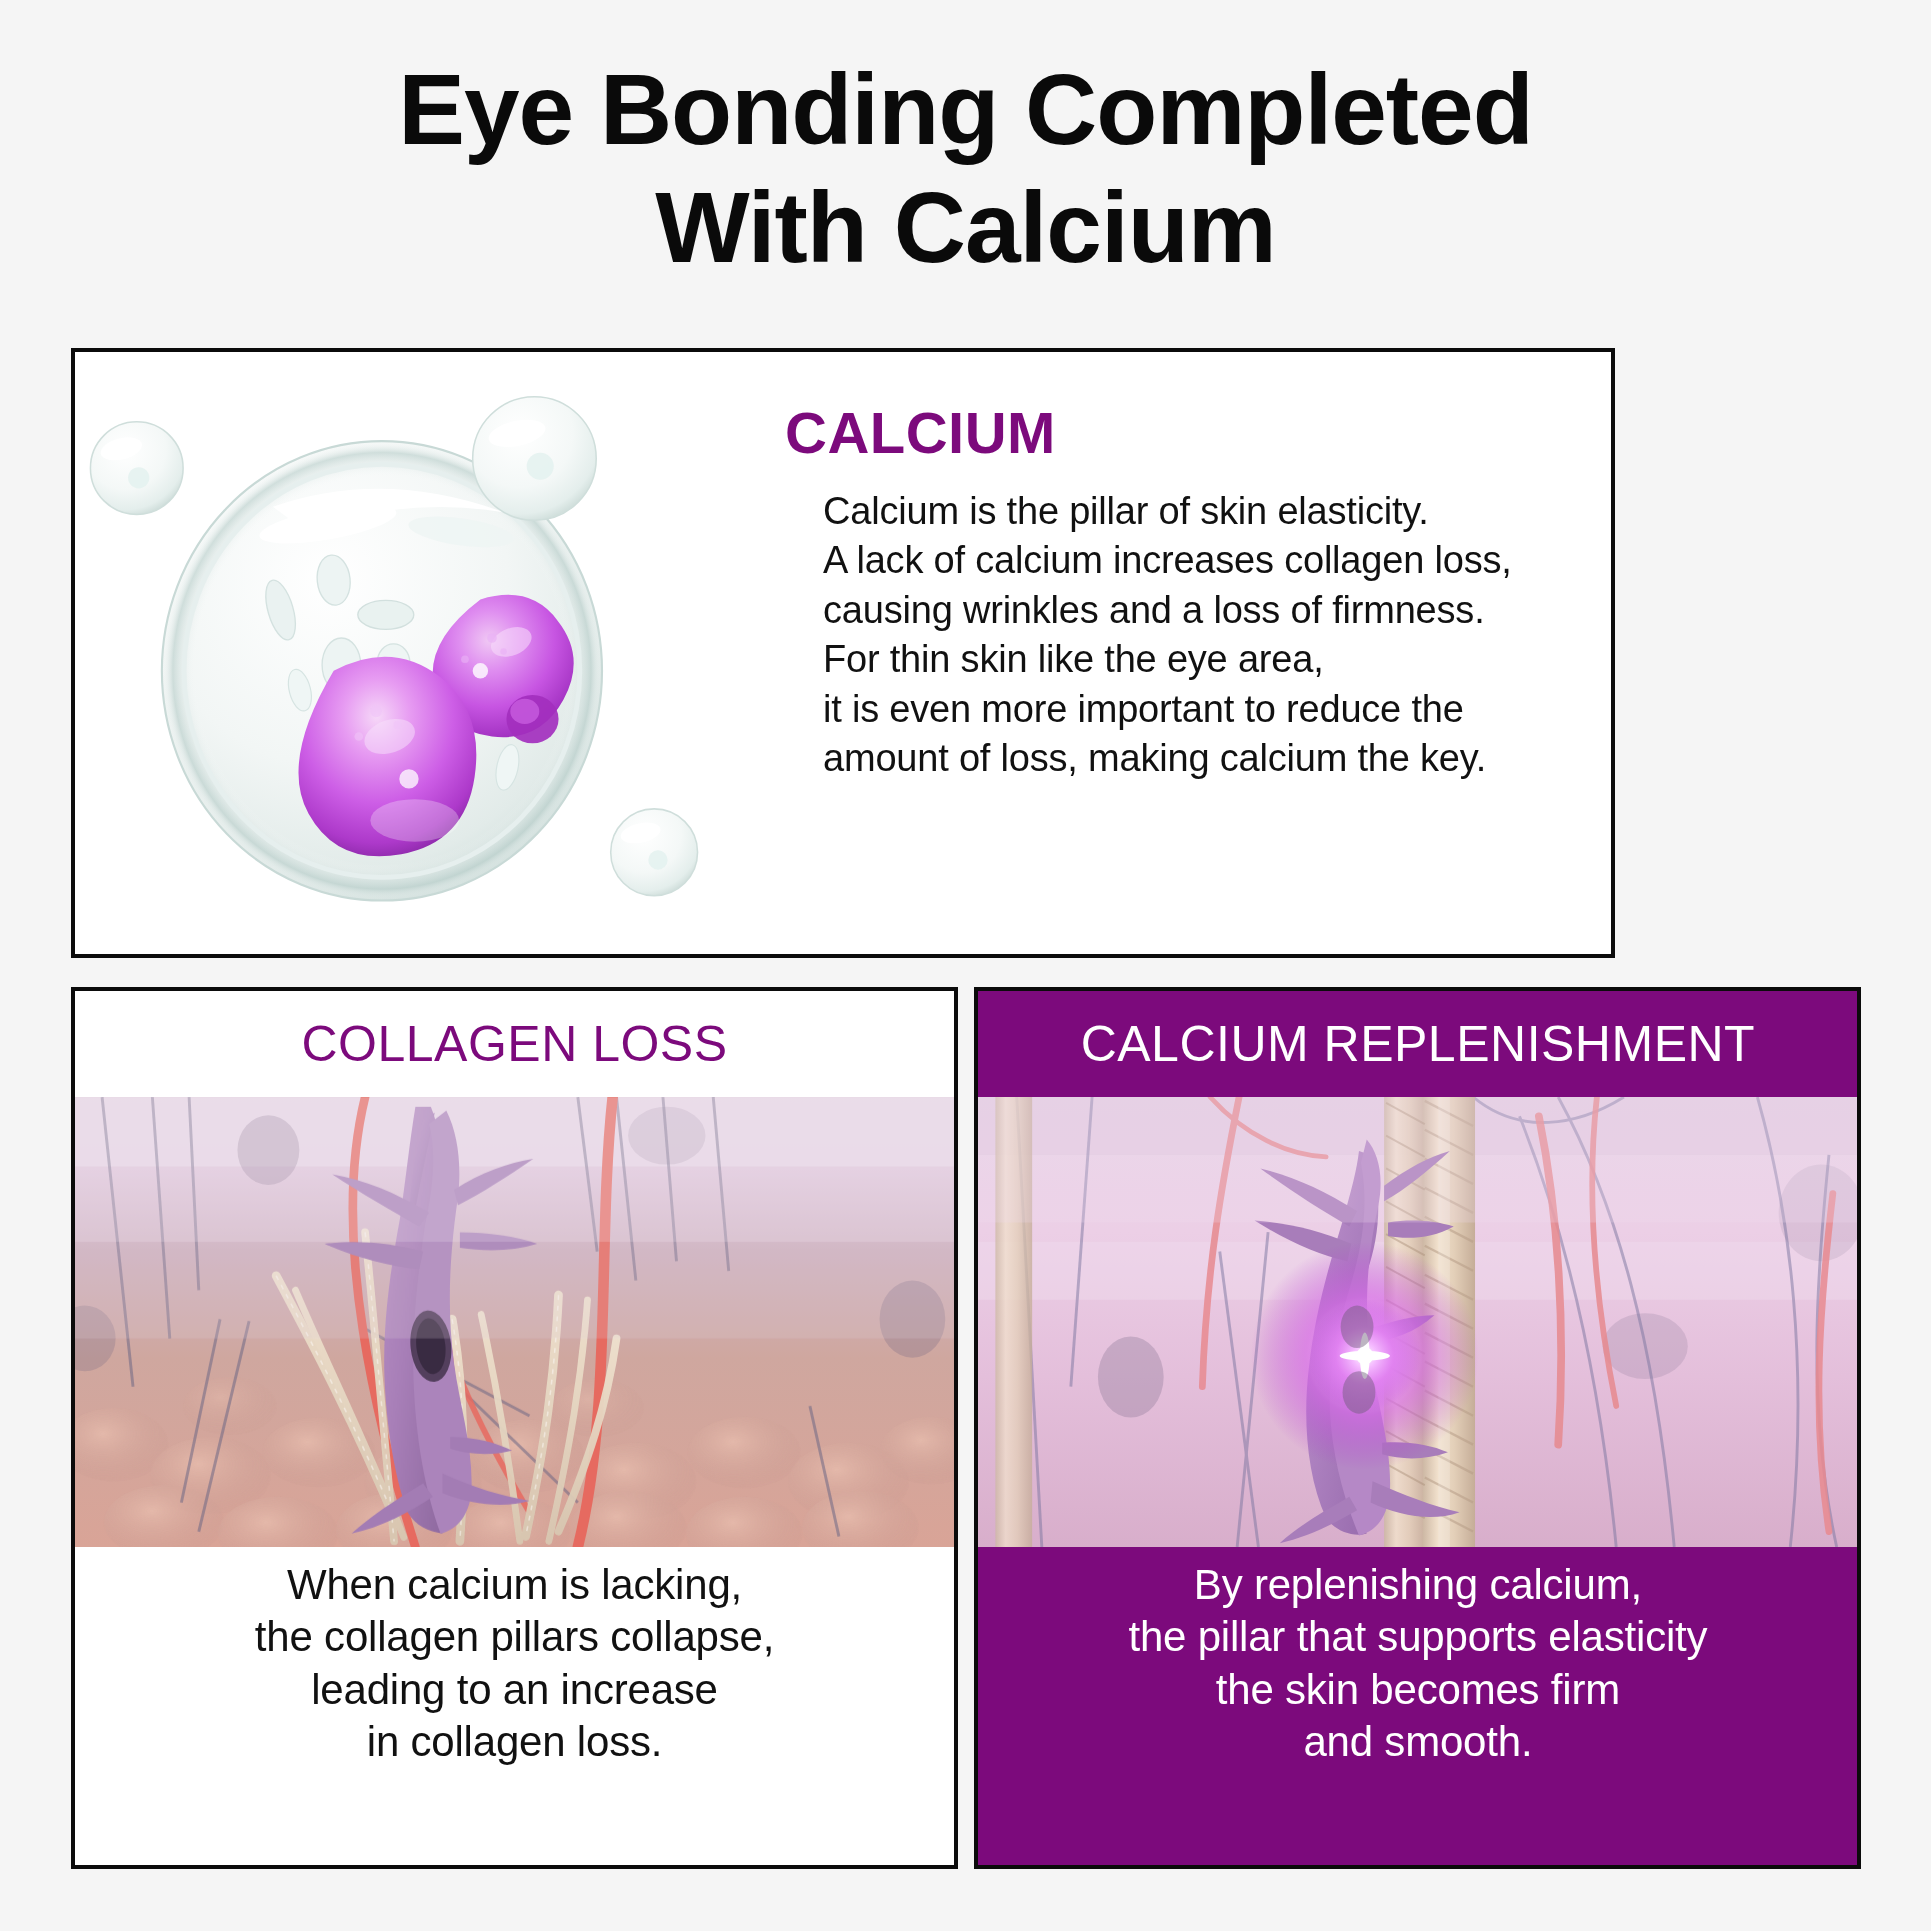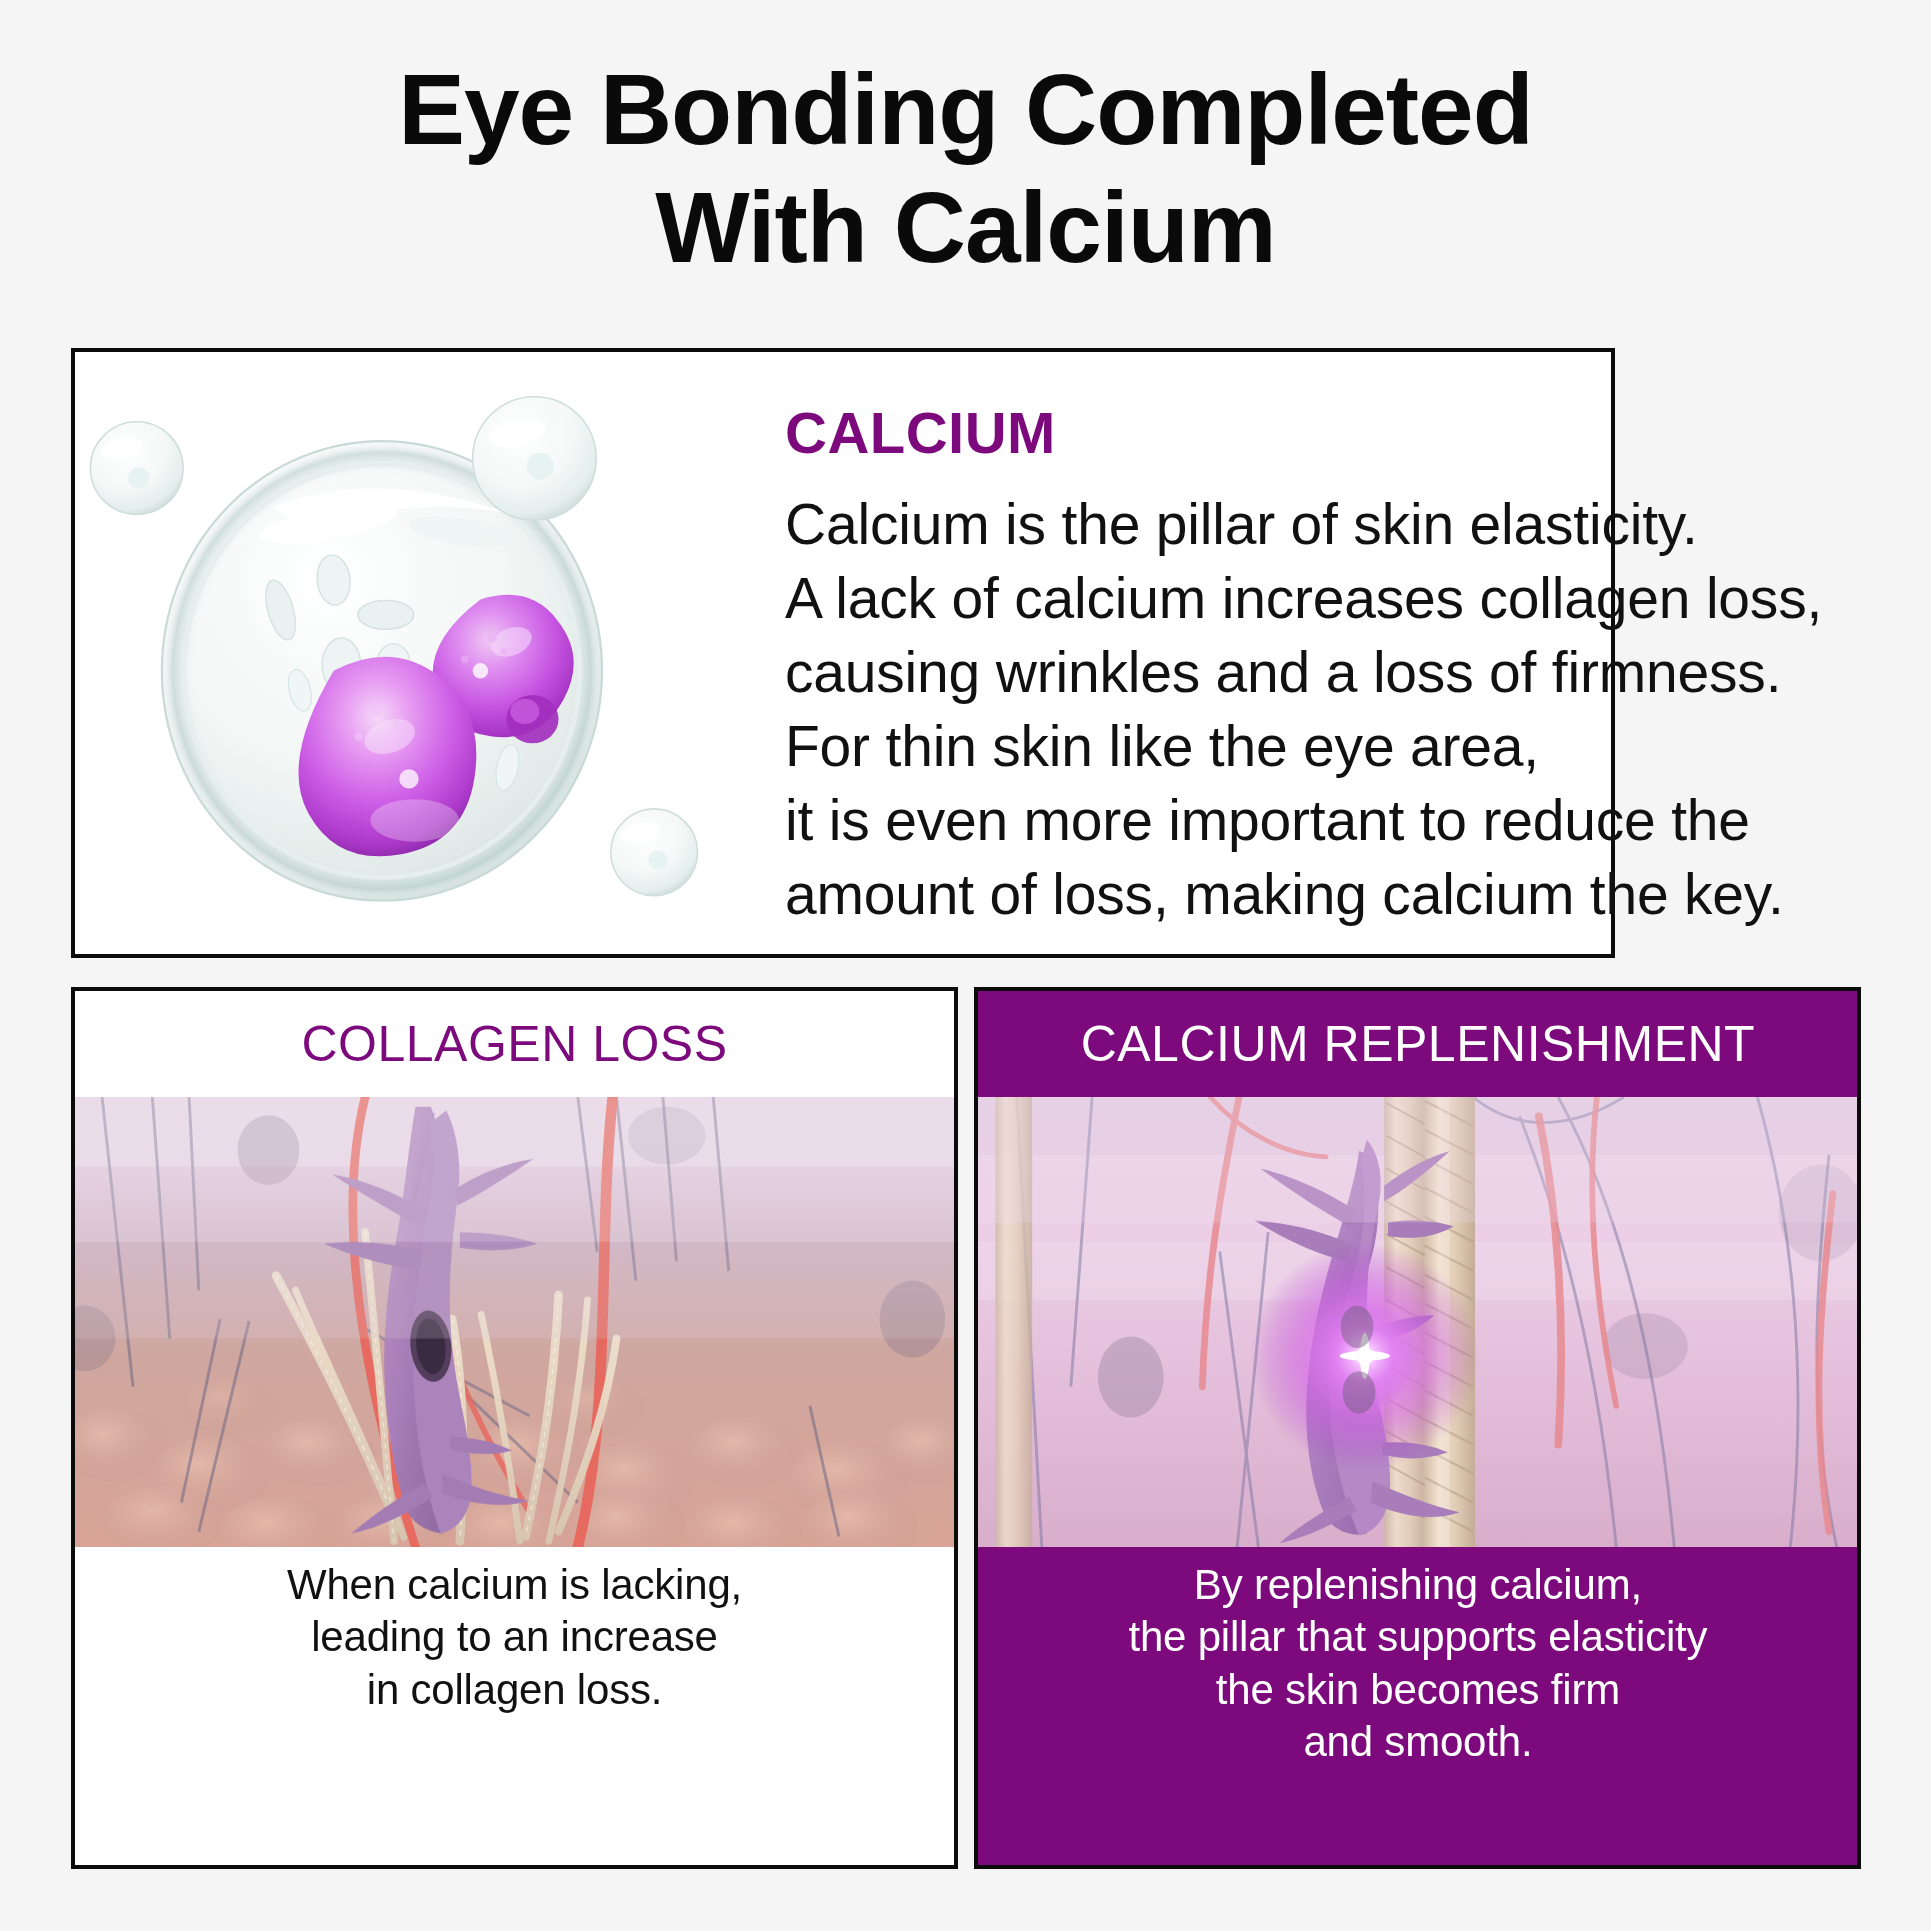--- a/index.html
+++ b/index.html
@@ -49,24 +49,25 @@
   }
   .calcium-heading {
     font-size:58px;
     font-weight:bold;
     color:#7c0a7c;
     letter-spacing:0.5px;
     line-height:1;
     margin-bottom:25px;
   }
   .calcium-body {
-    font-size:57px;
+    font-size:38px;
     line-height:1.30;
     color:#111111;
     letter-spacing:-0.2px;
+    margin-left:38px;
   }
   .calcium-body .ln { display:block; white-space:nowrap; }
 
   
   .bottom-row {
     position:absolute;
     left:71px; top:987px; width:1792px; height:882px;
     display:flex; gap:16.4px;
   }
   .card {
@@ -340,20 +341,21 @@
           <ellipse cx="368" cy="258" rx="21" ry="37" fill="#3f2f48" opacity="0.82" transform="rotate(-6 368 258)"></ellipse>
           <ellipse cx="368" cy="258" rx="15" ry="29" fill="#2f2438" opacity="0.7" transform="rotate(-6 368 258)"></ellipse>
 
           <rect y="0" width="909" height="150" fill="#efe2ee" opacity="0.35"></rect>
           <rect y="150" width="909" height="100" fill="#e3d1dd" opacity="0.2"></rect>
         </svg>
       </div>
 
       <div class="card-caption">
         <span class="ln">When calcium is lacking,</span>
+        <span class="ln">the collagen pillars collapse,</span>
         <span class="ln">leading to an increase</span>
         <span class="ln">in collagen loss.</span>
       </div>
     </div>
 
     <div class="card dark">
       <div class="card-header">CALCIUM REPLENISHMENT</div>
 
       <div class="card-figure">
         <svg viewBox="0 0 909 466" preserveAspectRatio="none">

